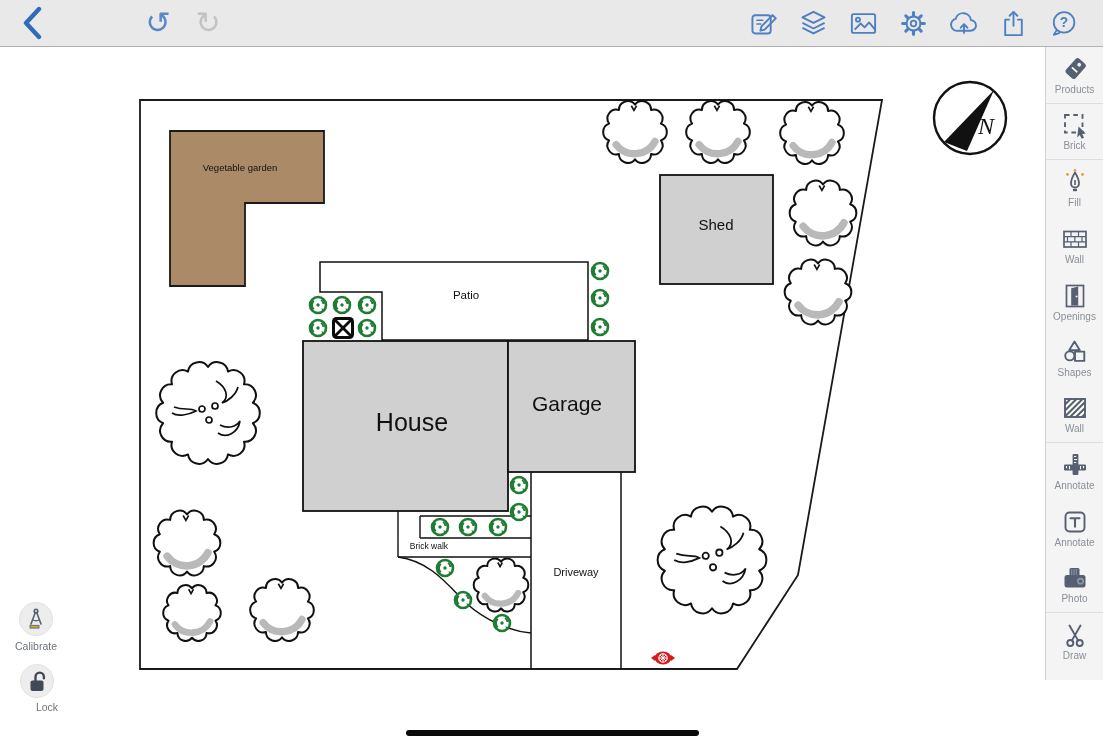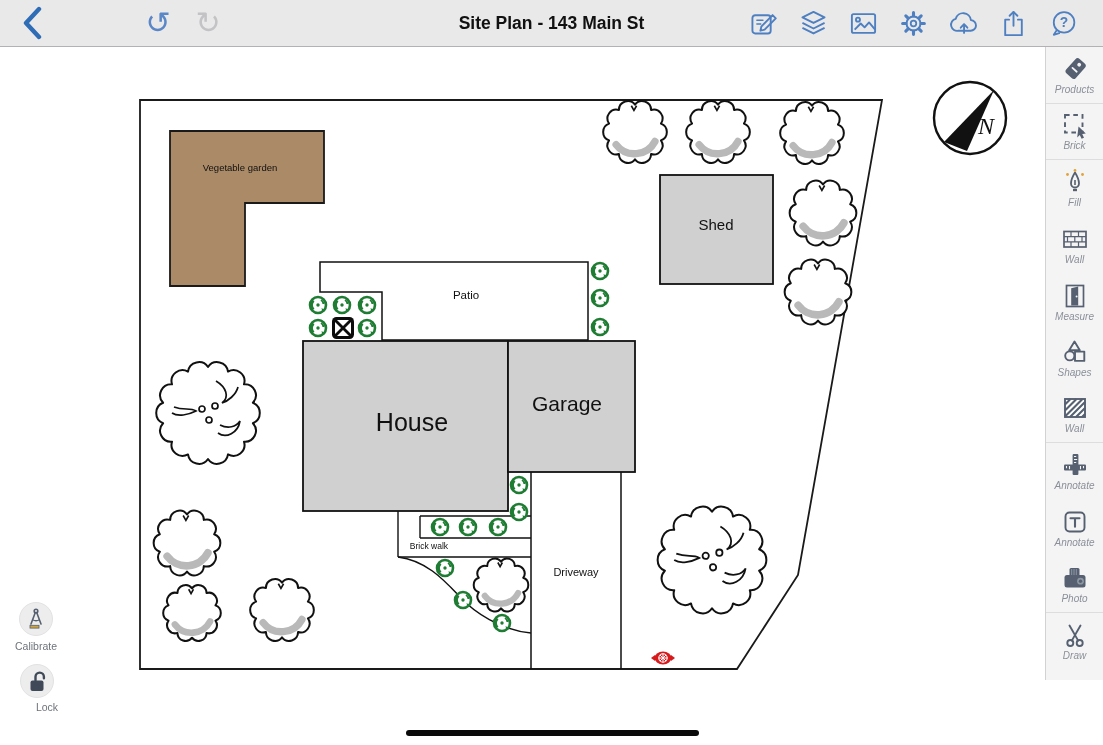--- a/index.html
+++ b/index.html
@@ -28,21 +28,21 @@
   .tb-icon{width:31px;height:31px;cursor:pointer;}
   .tb-icon svg{width:31px;height:31px;}
   
   .sidebar{
     position:absolute;left:1045px;top:47px;width:58px;height:633px;
     background:#f4f4f5;border-left:1px solid #d2d2d4;box-sizing:border-box;
     display:flex;flex-direction:column;
   }
   .tool{
     height:56.6px;flex:0 0 auto;display:flex;flex-direction:column;align-items:center;
-    justify-content:center;gap:1px;cursor:pointer;box-sizing:border-box;font-style:italic;
+    justify-content:center;gap:1px;cursor:pointer;box-sizing:border-box;
   }
   .tool.sep{border-bottom:1px solid #dddddf;}
   .tool svg{width:28px;height:28px;}
   .tool .tlabel{font-size:10px;color:#8a8f98;line-height:11px;}
   
   .fab{
     position:absolute;width:34px;height:34px;border-radius:50%;
     background:#ededee;border:1px solid #e2e2e4;box-sizing:border-box;
     display:flex;align-items:center;justify-content:center;cursor:pointer;
   }
@@ -66,21 +66,20 @@
 <body>
 
 <div class="toolbar">
   <div class="back-btn">
     <svg viewBox="0 0 24 34">
         <path d="M19 3 6 17l13 14" fill="none" stroke="#2e6cb5" stroke-width="4.4" stroke-linecap="round" stroke-linejoin="round"></path>
       </svg>
   </div>
   <div class="undo-btn">↺</div>
   <div class="redo-btn">↻</div>
-  <div class="tb-title">Site Plan - 143 Main St</div>
 
   <div class="tb-right">
     <div class="tb-icon">
       <svg viewBox="0 0 28 28" fill="none" stroke="#4d7fc1" stroke-width="1.7" stroke-linecap="round" stroke-linejoin="round">
         <rect x="4" y="6.5" width="16.5" height="16.5" rx="2.5"></rect>
         <path d="M8 11h5.5M8 14.5h3.5" stroke-width="1.3"></path>
         <path d="M12.2 16.6 22.2 6.4l2.9 2.9-10.1 10.3-3.8.9.9-3.9z"></path>
       </svg>
     </div>
     <div class="tb-icon">
@@ -295,21 +294,21 @@
     </svg>
     <span class="tlabel">Wall</span>
   </div>
 
   <div class="tool">
     <svg viewBox="0 0 28 28">
       <rect x="5.5" y="3.5" width="17" height="21" fill="none" stroke="#566070" stroke-width="1.7"></rect>
       <path d="M10.2 6.2 17.2 4.4 V23.6 H10.2 z" fill="#566070"></path>
       <circle cx="15.6" cy="14.5" r="1" fill="#f4f4f5"></circle>
     </svg>
-    <span class="tlabel">Measure</span>
+    <span class="tlabel">Openings</span>
   </div>
 
   <div class="tool">
     <svg viewBox="0 0 28 28" fill="#f4f4f5" stroke="#566070" stroke-width="1.9" stroke-linejoin="round">
       <path d="M13.5 3.5 18.8 12.2 H8.2 z"></path>
       <circle cx="8.8" cy="17.8" r="4.6"></circle>
       <rect x="14" y="13.6" width="9.3" height="9.3"></rect>
     </svg>
     <span class="tlabel">Shapes</span>
   </div>

